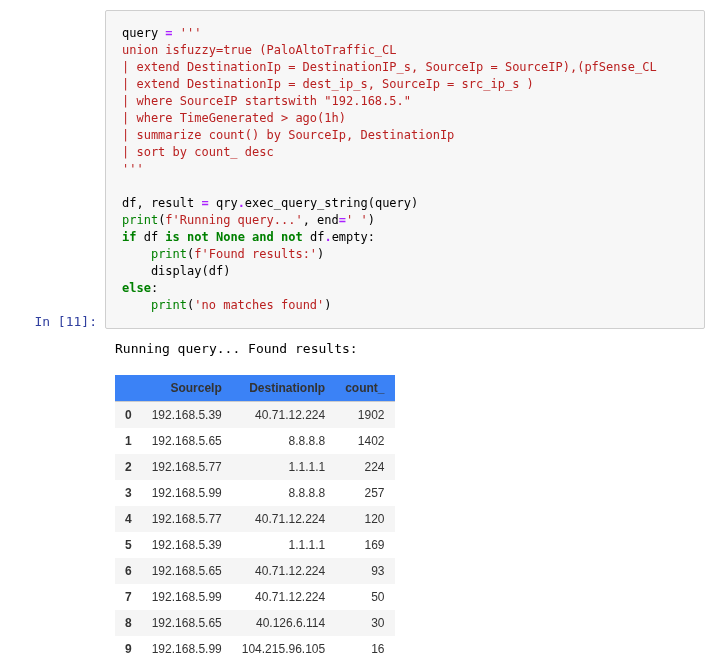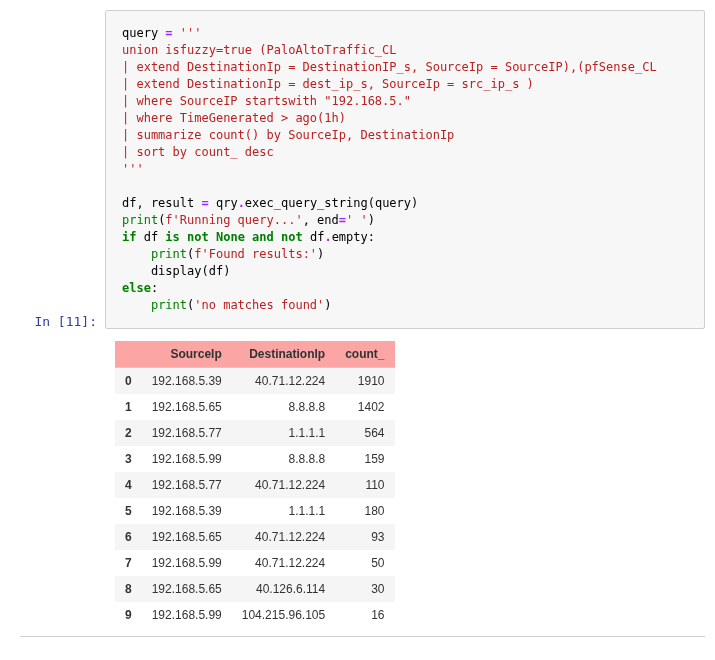--- a/index.html
+++ b/index.html
@@ -65,21 +65,21 @@
     border-collapse: collapse;
     font-family: "Helvetica Neue", Helvetica, Arial, sans-serif;
     font-size: 12px;
     color: #333;
   }
   table.df th {
     text-align: right;
     font-weight: bold;
     padding: 6px 10px;
     border-bottom: 1px solid #ccc;
-    background: #fca5a5;
+    background: #3b82f6;
   }
   table.df td {
     text-align: right;
     padding: 6px 10px;
   }
   table.df tbody tr:nth-child(odd) {
     background: #f5f5f5;
   }
   table.df th.idx, table.df td.idx {
     font-weight: bold;
@@ -110,65 +110,66 @@
 <span class="builtin">print</span><span class="name">(</span><span class="str">f'Running query...'</span><span class="name">, end</span><span class="op">=</span><span class="str">' '</span><span class="name">)</span>
 <span class="kw">if</span><span class="name"> df </span><span class="kw">is</span><span class="name"> </span><span class="kw">not</span><span class="name"> </span><span class="kw">None</span><span class="name"> </span><span class="kw">and</span><span class="name"> </span><span class="kw">not</span><span class="name"> df</span><span class="op">.</span><span class="name">empty:</span>
 <span class="name">    </span><span class="builtin">print</span><span class="name">(</span><span class="str">f'Found results:'</span><span class="name">)</span>
 <span class="name">    display(df)</span>
 <span class="kw">else</span><span class="name">:</span>
 <span class="name">    </span><span class="builtin">print</span><span class="name">(</span><span class="str">'no matches found'</span><span class="name">)</span></pre>
   </div>
 </div>
 
 <div class="output-wrap">
+  <div class="out-text">Running query... Found results:</div>
   <table class="df">
     <thead>
       <tr id="df-head-row">
           <th class="idx"></th>
           <th>SourceIp</th>
           <th>DestinationIp</th>
           <th>count_</th>
         </tr>
     </thead>
     <tbody id="df-body">
         <tr>
           <td class="idx">0</td>
           <td>192.168.5.39</td>
           <td>40.71.12.224</td>
-          <td>1910</td>
+          <td>1902</td>
         </tr>
         <tr>
           <td class="idx">1</td>
           <td>192.168.5.65</td>
           <td>8.8.8.8</td>
           <td>1402</td>
         </tr>
         <tr>
           <td class="idx">2</td>
           <td>192.168.5.77</td>
           <td>1.1.1.1</td>
-          <td>564</td>
+          <td>224</td>
         </tr>
         <tr>
           <td class="idx">3</td>
           <td>192.168.5.99</td>
           <td>8.8.8.8</td>
-          <td>159</td>
+          <td>257</td>
         </tr>
         <tr>
           <td class="idx">4</td>
           <td>192.168.5.77</td>
           <td>40.71.12.224</td>
-          <td>110</td>
+          <td>120</td>
         </tr>
         <tr>
           <td class="idx">5</td>
           <td>192.168.5.39</td>
           <td>1.1.1.1</td>
-          <td>180</td>
+          <td>169</td>
         </tr>
         <tr>
           <td class="idx">6</td>
           <td>192.168.5.65</td>
           <td>40.71.12.224</td>
           <td>93</td>
         </tr>
         <tr>
           <td class="idx">7</td>
           <td>192.168.5.99</td>

